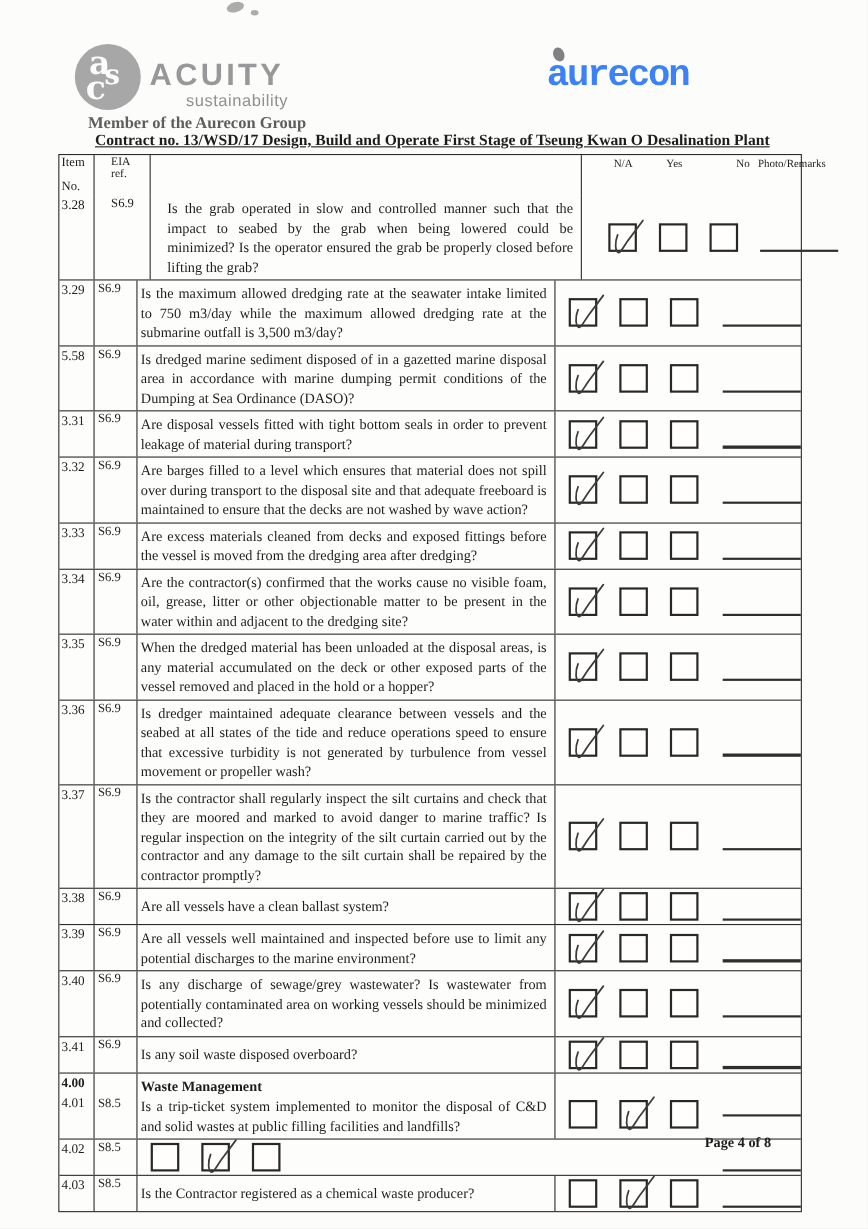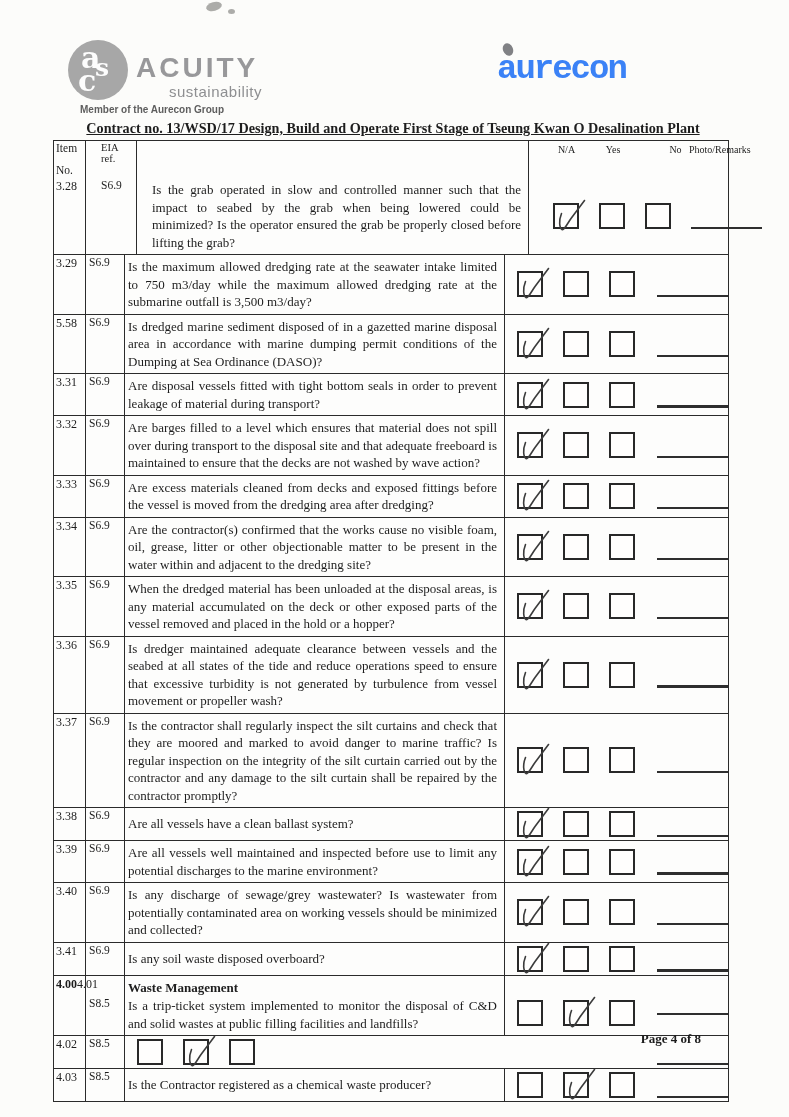--- a/index.html
+++ b/index.html
@@ -36,22 +36,22 @@
     font-family:"Liberation Sans", sans-serif;
     font-size:28px; font-weight:600; letter-spacing:3px; color:#98989a;
   }
   .acuity-sub {
     position:absolute; left:101px; top:43px;
     font-family:"Liberation Sans", sans-serif;
     font-size:15px; color:#8e8f91; letter-spacing:0.5px;
   }
   .acuity-tag {
     position:absolute; left:12px; top:64px; width:220px;
-    font-family:Liberation Sans, sans-serif;
-    font-size:10px; font-weight:bold; color:#5e5e5e;
+    font-family:Liberation Serif, serif;
+    font-size:15px; font-weight:bold; color:#5e5e5e;
   }
   .aurecon {
     position:absolute; left:497px; top:52px;
     font-family:Liberation Mono, monospace;
     font-size:34px; font-weight:800; letter-spacing:-2px; color:#3b82f6;
     line-height:1;
   }
   .aurecon-dot {
     position:absolute; left:6px; top:-9px;
     width:10px; height:13px; background:#808184; border-radius:50%;
@@ -102,21 +102,21 @@
   
   .row.hdr { height:37px; min-height:37px; }
   .row.hdr .c-item { display:flex; flex-direction:column; justify-content:space-between; font-size:11.5px; padding-bottom:2px; }
   .row.hdr .c-eia { font-size:10.5px; }
   .row.hdr .c-checks { align-items:flex-start; padding-top:3px; font-size:10px; }
   .hl-na  { width:27px; flex:none; text-align:center; margin-right:20px; }
   .hl-yes { width:26px; flex:none; text-align:center; margin-right:36px; }
   .hl-no  { width:27px; flex:none; text-align:center; }
   .hl-pr  { flex:1; text-align:center; }
   
-  .row.sec .c-item { display:flex; flex-direction:row;justify-content:space-between; }
+  .row.sec .c-item { display:flex; flex-direction:column; }
   .row.sec .c-item .sec-item { font-weight:bold; margin-bottom:3px; }
   .row.sec .c-eia { padding-top:21px; }
   .row.sec .c-q { justify-content:flex-start; }
   .sec-title { font-weight:bold; margin-bottom:1px; }
   .row.sec .c-checks { align-items:flex-end; padding-bottom:9px; }
   .row.sec .remark-line { top:0; align-self:flex-end; margin-bottom:11px; }
 
   .page-footer {
     position:absolute; right:88px; top:1031px;
     font-size:13px; font-weight:bold;

